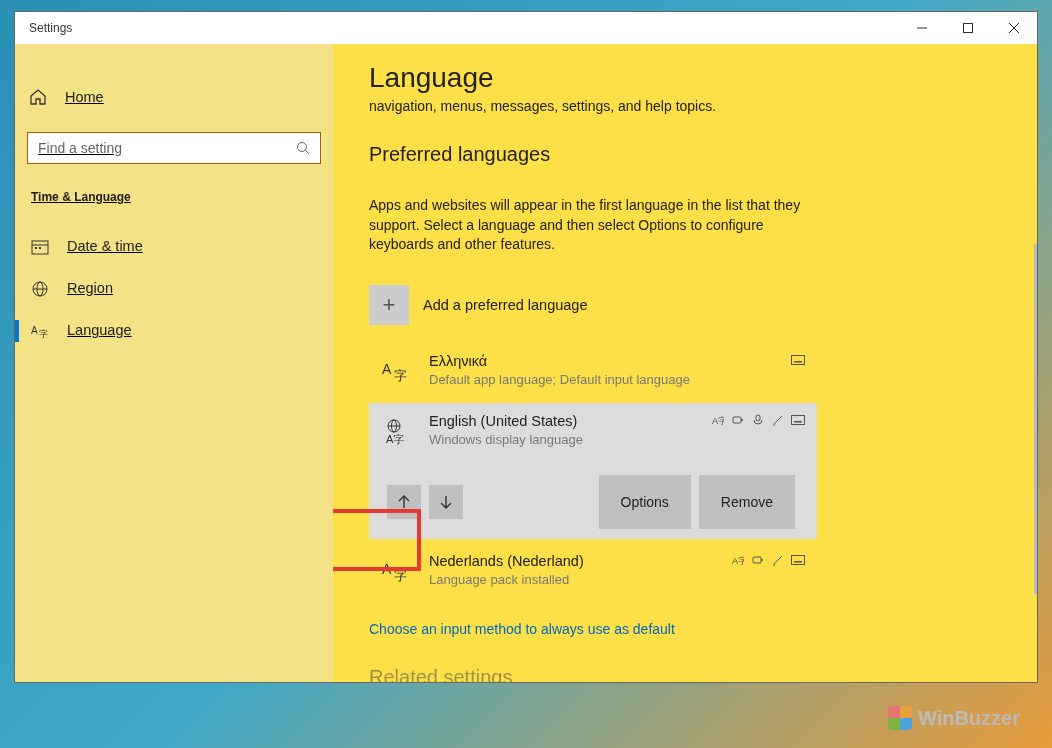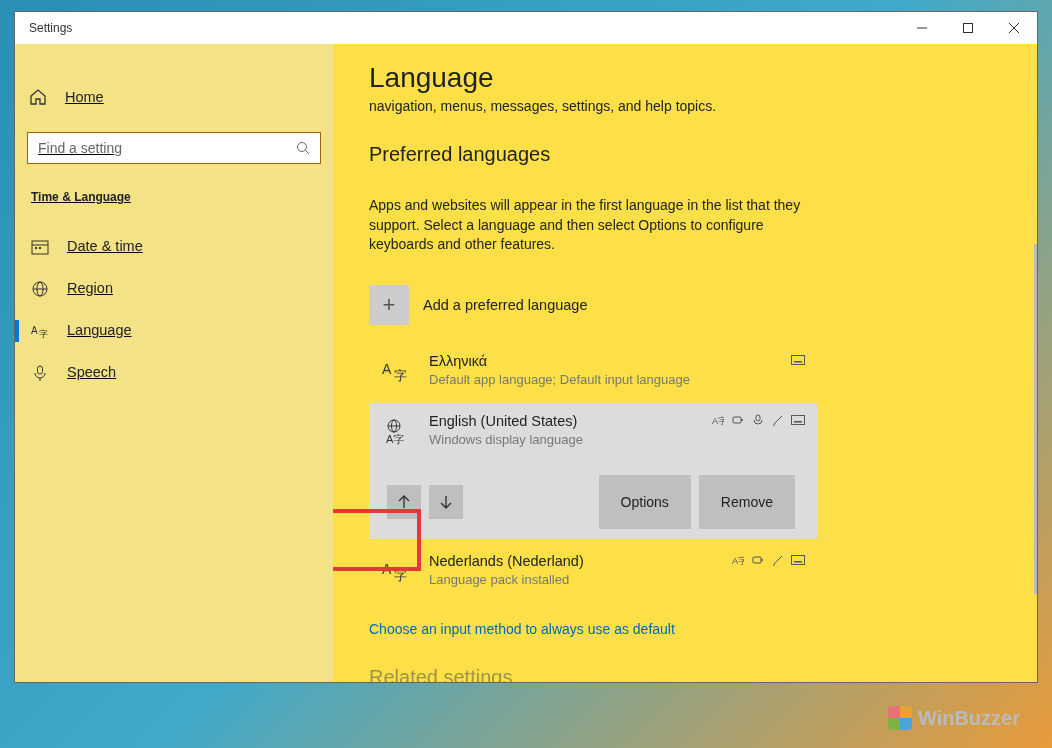--- a/index.html
+++ b/index.html
@@ -321,30 +321,20 @@
         <span>Region</span>
       </div>
       <div class="nav-item active">
         <span>
             <svg width="18" height="18" viewBox="0 0 18 18">
               <text x="0" y="12" font-size="10" fill="#333">A</text>
               <text x="8" y="15" font-size="9" fill="#333">字</text>
             </svg>
           </span>
         <span>Language</span>
-      </div>
-      <div class="nav-item">
-        <span>
-            <svg width="18" height="18" viewBox="0 0 18 18">
-              <rect x="6.5" y="2" width="5" height="8" rx="2.5" fill="none" stroke="#333"></rect>
-              <path d="M4 9 a5 5 0 0 0 10 0" fill="none" stroke="#333"></path>
-              <line x1="9" y1="14" x2="9" y2="17" stroke="#333"></line>
-            </svg>
-          </span>
-        <span>Speech</span>
       </div>
     </div>
 
     <div class="main">
       <div class="scroll-ind"></div>
       <h1 class="page-title">Language</h1>
       <div class="cut-text">navigation, menus, messages, settings, and help topics.</div>
 
       <h2 class="section-title">Preferred languages</h2>
       <p class="section-desc">Apps and websites will appear in the first language in the list that they support. Select a language and then select Options to configure keyboards and other features.</p>

